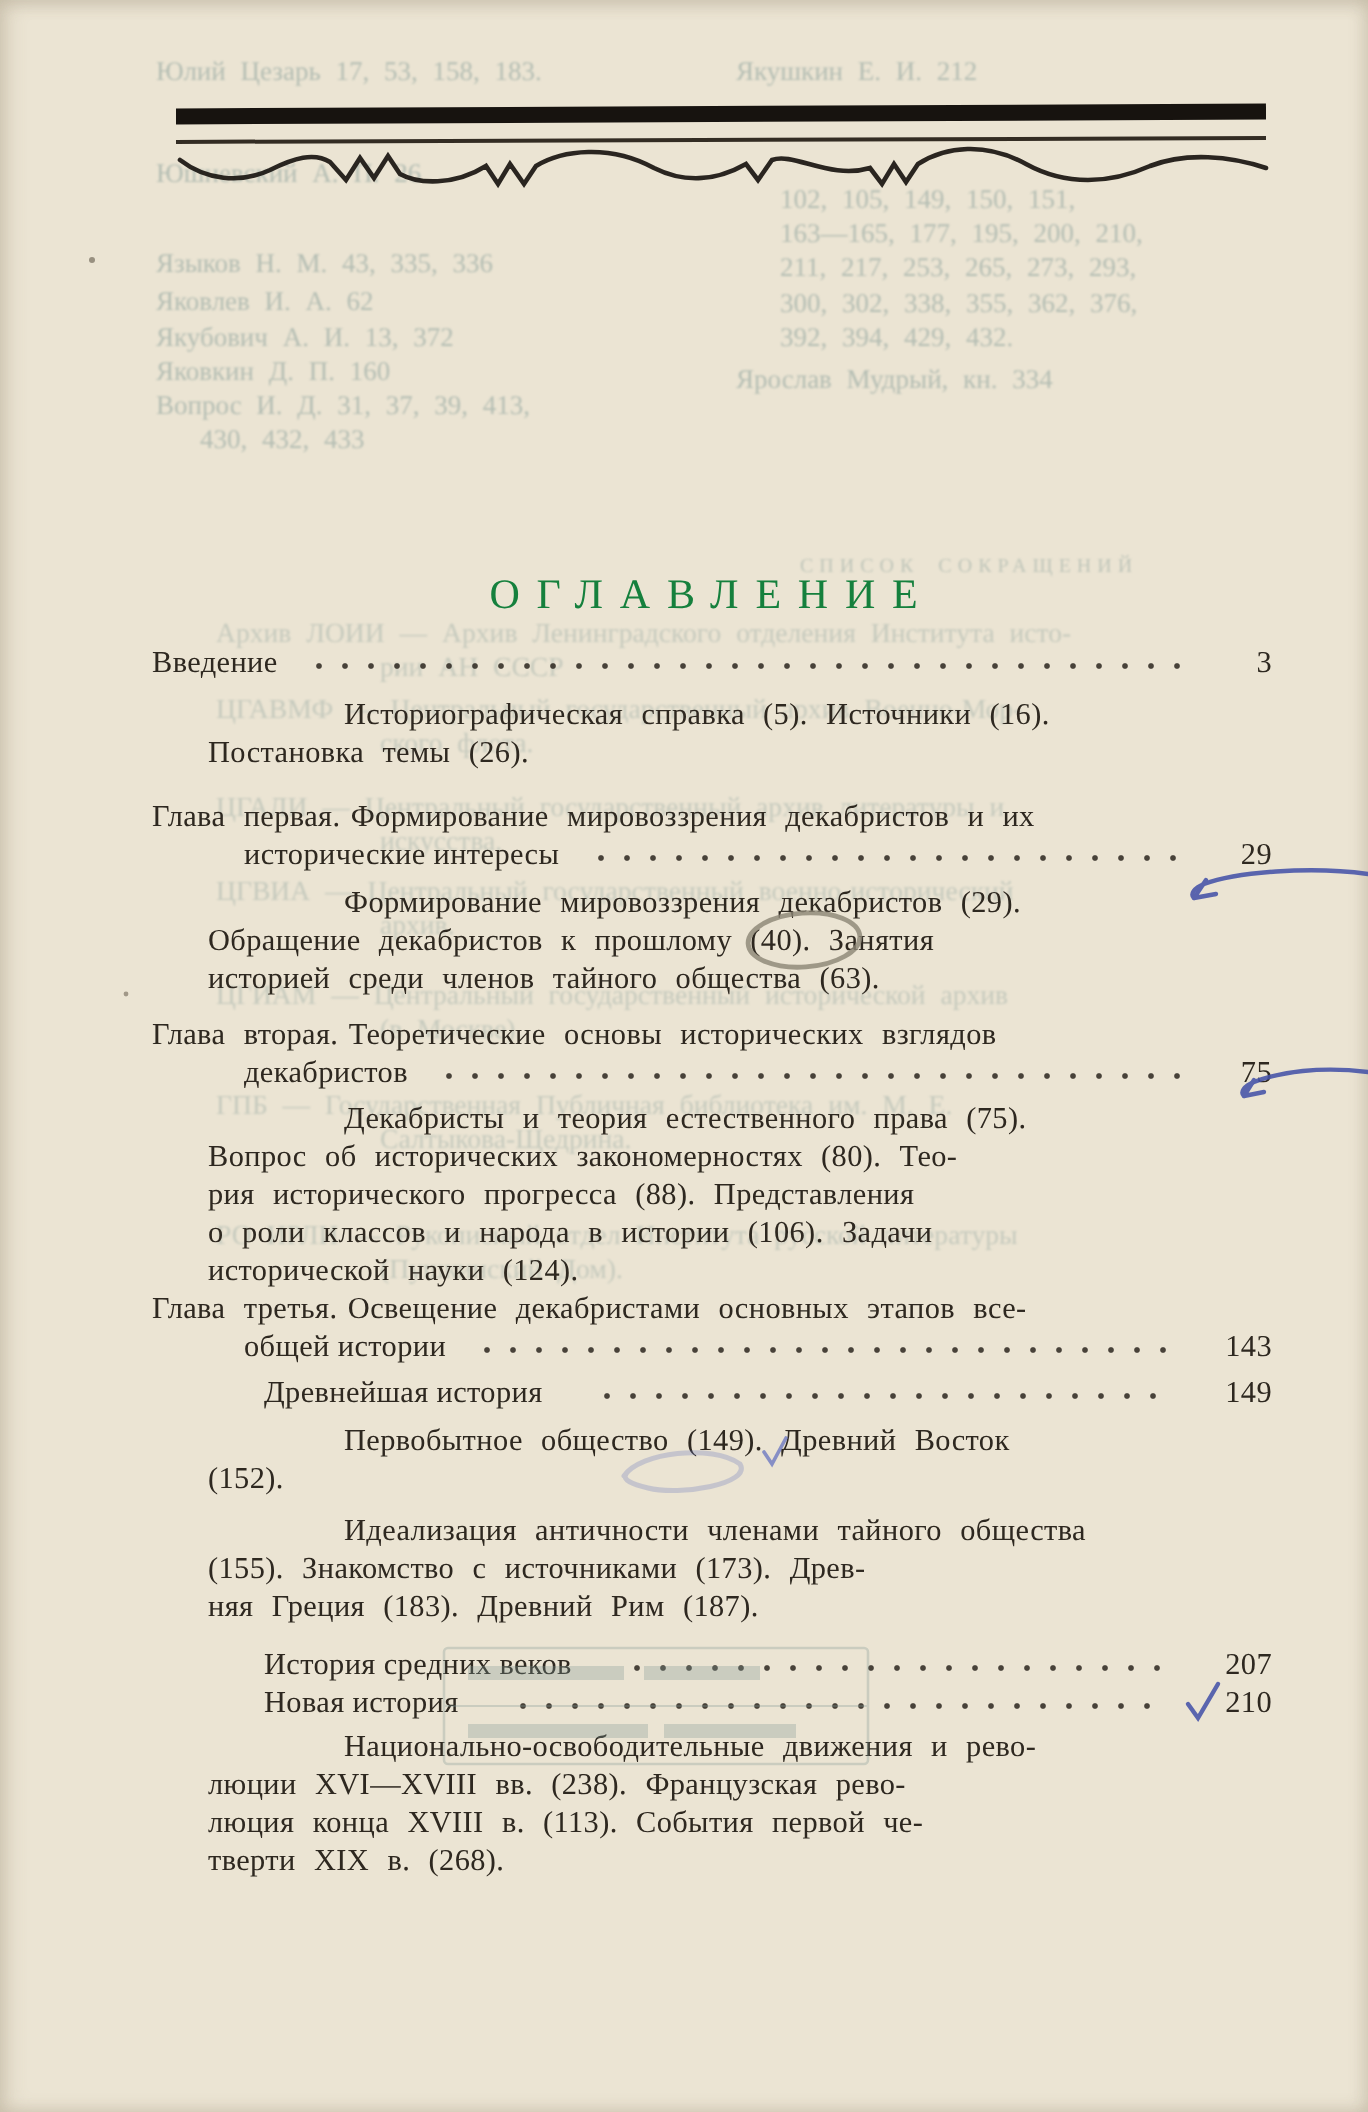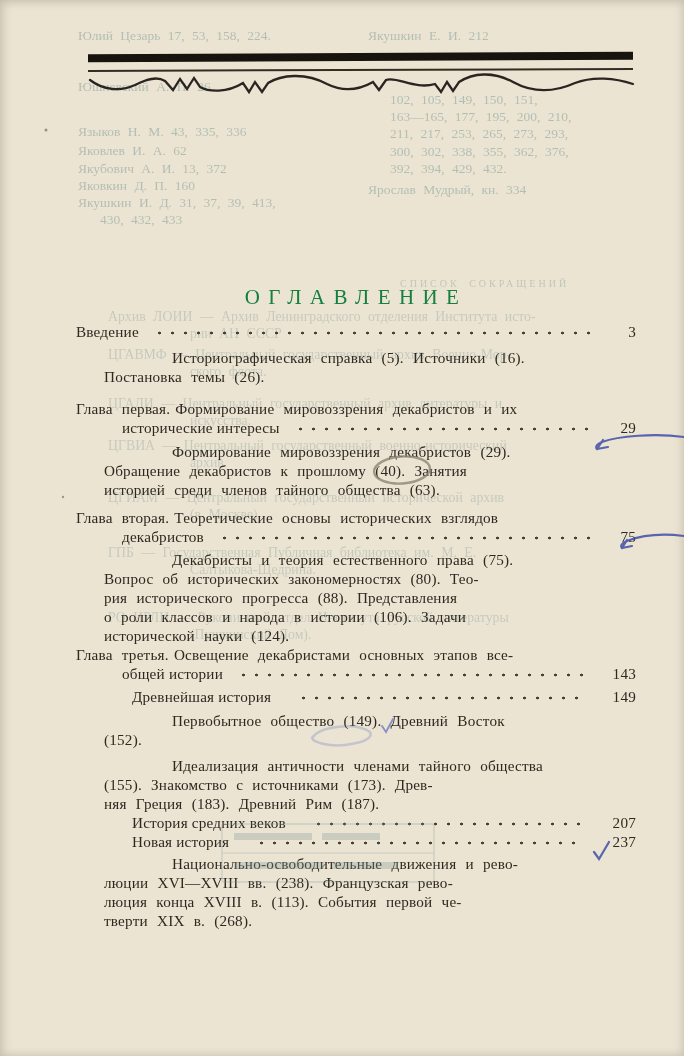--- a/index.html
+++ b/index.html
@@ -49,27 +49,27 @@
 <div class="bar"></div>
 <div class="thinline"></div>
 <svg class="wavy" width="552" height="30" viewBox="0 0 552 30">
   <path d="M5,10 C18,20 35,22 50,15 C62,9 72,6 80,11 l8,9 7,-11 7,10 7,-11 6,9
            C124,22 142,23 158,13 l6,9 6,-10 7,10 6,-9
            C196,5 220,2 242,14 C258,22 274,20 288,12 l6,8 7,-10
            C312,6 330,20 350,14 l6,8 6,-10 6,9 6,-9
            C388,3 408,1 428,12 C448,23 470,22 490,13 C508,6 530,8 548,14" fill="none" stroke="#1b1712" stroke-width="2.3" stroke-linecap="round" opacity=".93"></path>
 </svg>
 
-<div class="ghost" style="left:78px;top:28px">Юлий Цезарь 17, 53, 158, 224.</div>
+<div class="ghost" style="left:78px;top:28px">Юлий Цезарь 17, 53, 158, 183.</div>
 <div class="ghost" style="left:78px;top:79px">Юшневский А. П. 26</div>
 <div class="ghost" style="left:78px;top:124px">Языков Н. М. 43, 335, 336</div>
 <div class="ghost" style="left:78px;top:143px">Яковлев И. А. 62</div>
 <div class="ghost" style="left:78px;top:161px">Якубович А. И. 13, 372</div>
 <div class="ghost" style="left:78px;top:178px">Яковкин Д. П. 160</div>
-<div class="ghost" style="left:78px;top:195px">Якушкин И. Д. 31, 37, 39, 413,</div>
+<div class="ghost" style="left:78px;top:195px">Вопрос И. Д. 31, 37, 39, 413,</div>
 <div class="ghost" style="left:100px;top:212px">430, 432, 433</div>
 
 <div class="ghost" style="left:368px;top:28px">Якушкин Е. И. 212</div>
 <div class="ghost" style="left:390px;top:92px">102, 105, 149, 150, 151,</div>
 <div class="ghost" style="left:390px;top:109px">163—165, 177, 195, 200, 210,</div>
 <div class="ghost" style="left:390px;top:126px">211, 217, 253, 265, 273, 293,</div>
 <div class="ghost" style="left:390px;top:144px">300, 302, 338, 355, 362, 376,</div>
 <div class="ghost" style="left:390px;top:161px">392, 394, 429, 432.</div>
 <div class="ghost" style="left:368px;top:182px">Ярослав Мудрый, кн. 334</div>
 
@@ -141,29 +141,29 @@
     <span class="leader"></span>
     <span class="pg">149</span>
   </div>
   <div class="ln ind-desc first" style="margin-top:5px">Первобытное общество (149). Древний Восток</div>
   <div class="ln ind-desc">(152).</div>
 
   <div class="ln ind-desc first" style="margin-top:7px">Идеализация античности членами тайного общества</div>
   <div class="ln ind-desc">(155). Знакомство с источниками (173). Древ-</div>
   <div class="ln ind-desc">няя Греция (183). Древний Рим (187).</div>
 
-  <div class="row ind-sub" style="">
+  <div class="row ind-sub" style="margin-top:10px">
     <span class="t">История средних веков</span>
     <span class="leader"></span>
     <span class="pg">207</span>
   </div>
   <div class="row ind-sub">
     <span class="t">Новая история</span>
     <span class="leader"></span>
-    <span class="pg">237</span>
+    <span class="pg">210</span>
   </div>
   <div class="ln ind-desc first" style="margin-top:3px">Национально-освободительные движения и рево-</div>
   <div class="ln ind-desc">люции XVI—XVIII вв. (238). Французская рево-</div>
   <div class="ln ind-desc">люция конца XVIII в. (113). События первой че-</div>
   <div class="ln ind-desc">тверти XIX в. (268).</div>
 </div>
 
 <svg class="overlay" width="684" height="1056" viewBox="0 0 684 1056">
 
   <g opacity=".3" stroke="#7f9894" fill="none">

